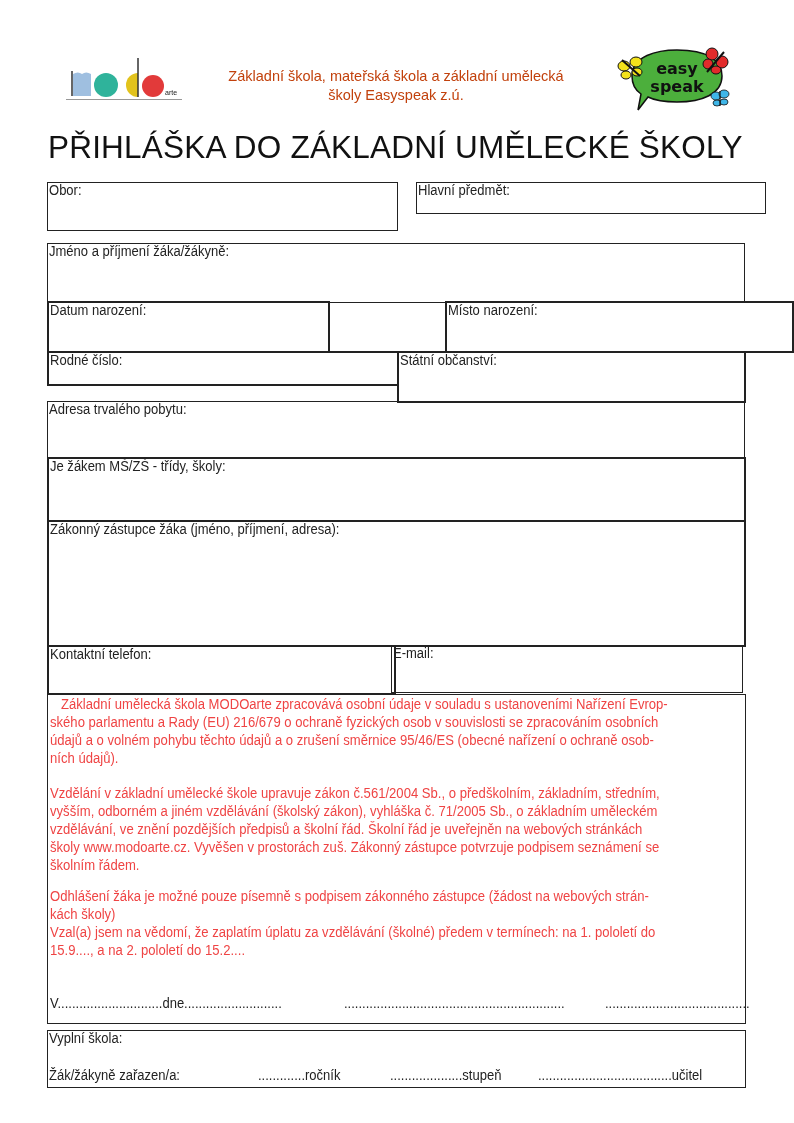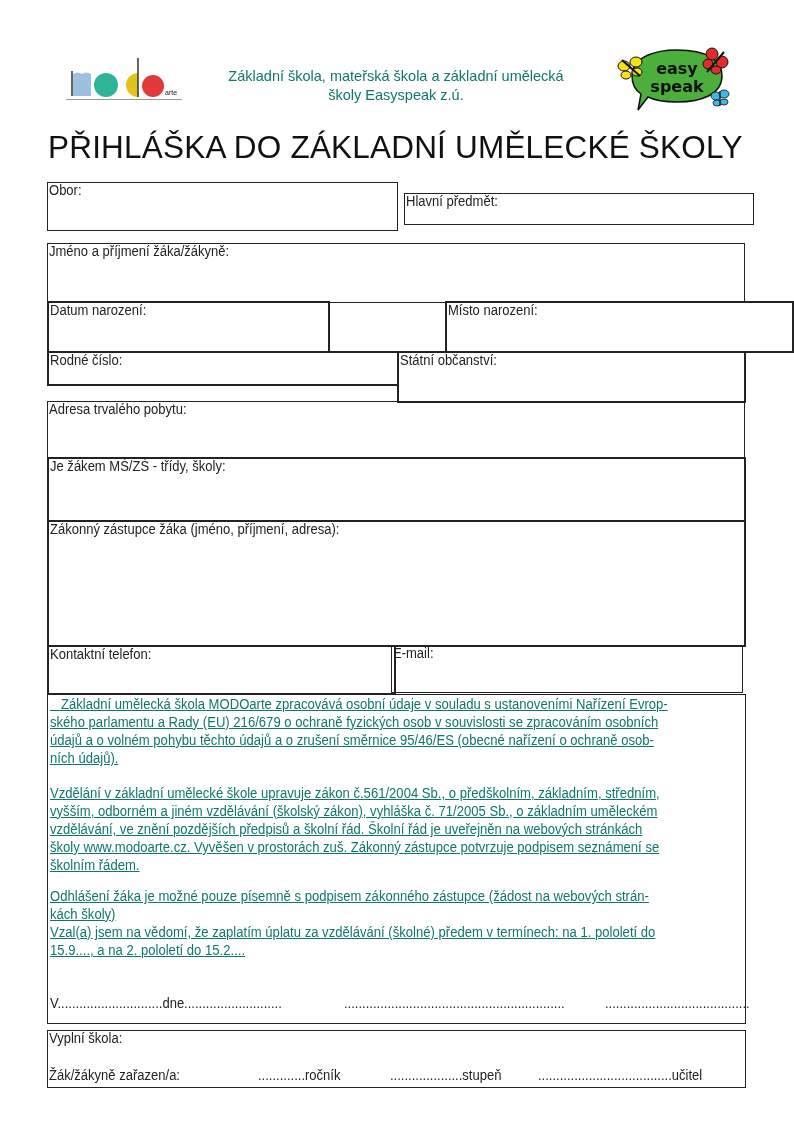--- a/index.html
+++ b/index.html
@@ -4,34 +4,34 @@
 <style>
   html, body { margin: 0; padding: 0; background: #ffffff; }
   body { width: 794px; height: 1123px; position: relative; overflow: hidden;
          font-family: "Liberation Sans", sans-serif; color: #111; }
   .abs { position: absolute; }
 
   
   .logo-modo { left: 64px; top: 44px; width: 120px; height: 56px; }
   .logo-easy { left: 612px; top: 44px; width: 130px; height: 68px; }
   .school-name { left: 196px; top: 67px; width: 400px; text-align: center;
-                 font-size: 14.5px; line-height: 19px; color: #0f766e; }
+                 font-size: 14.5px; line-height: 19px; color: #c2410c; }
   .title { left: 48px; top: 128px; font-size: 31.5px; letter-spacing: 0.2px;
            color: #111; white-space: nowrap; line-height: 38px; }
 
   
   .box { position: absolute; border: 1.3px solid #222; box-sizing: border-box; }
   .thick { border-width: 2px; }
   .lbl { position: absolute; left: 1px; top: -1px; font-size: 14px; line-height: 17px;
          color: #222; white-space: nowrap; transform: scaleX(0.93); transform-origin: left top; }
   .field { position: absolute; left: 2px; right: 2px; top: 18px; bottom: 2px;
            border: none; background: transparent; outline: none; font: 14px "Liberation Sans", sans-serif; }
 
   .para { position: absolute; left: 2px; right: 4px; font-size: 14px; line-height: 18px;
-          color: #0f766e; text-align: justify; text-decoration: underline; }
+          color: #ef4444; text-align: justify; }
   .para-line { display: block; white-space: nowrap; transform: scaleX(0.935); transform-origin: left top; }
 
   .sigline { position: absolute; font-size: 14px; line-height: 17px; white-space: nowrap; color:#222;
              transform: scaleX(0.93); transform-origin: left top; }
 </style>
 </head>
 <body>
 
 <div class="abs logo-modo">
   <svg width="120" height="56" viewBox="0 0 120 56">
@@ -82,21 +82,21 @@
     </g>
   </svg>
 </div>
 
 <div class="abs title">PŘIHLÁŠKA DO ZÁKLADNÍ UMĚLECKÉ ŠKOLY</div>
 
 <div class="box" style="left:47px; top:182px; width:351px; height:49px;">
   <span class="lbl">Obor:</span>
   <input class="field" value="" style="">
 </div>
-<div class="box" style="left:404px; top:182px; width:350px; height:32px;margin-top:11px;">
+<div class="box" style="left:416px; top:182px; width:350px; height:32px;">
   <span class="lbl">Hlavní předmět:</span>
   <input class="field" value="" style="">
 </div>
 
 <div class="box" style="left:47px; top:243px; width:698px; height:60px;">
   <span class="lbl">Jméno a příjmení žáka/žákyně:</span>
   <input class="field" value="" style="">
 </div>
 
 <div class="box thick" style="left:47px; top:301px; width:283px; height:52px;">

